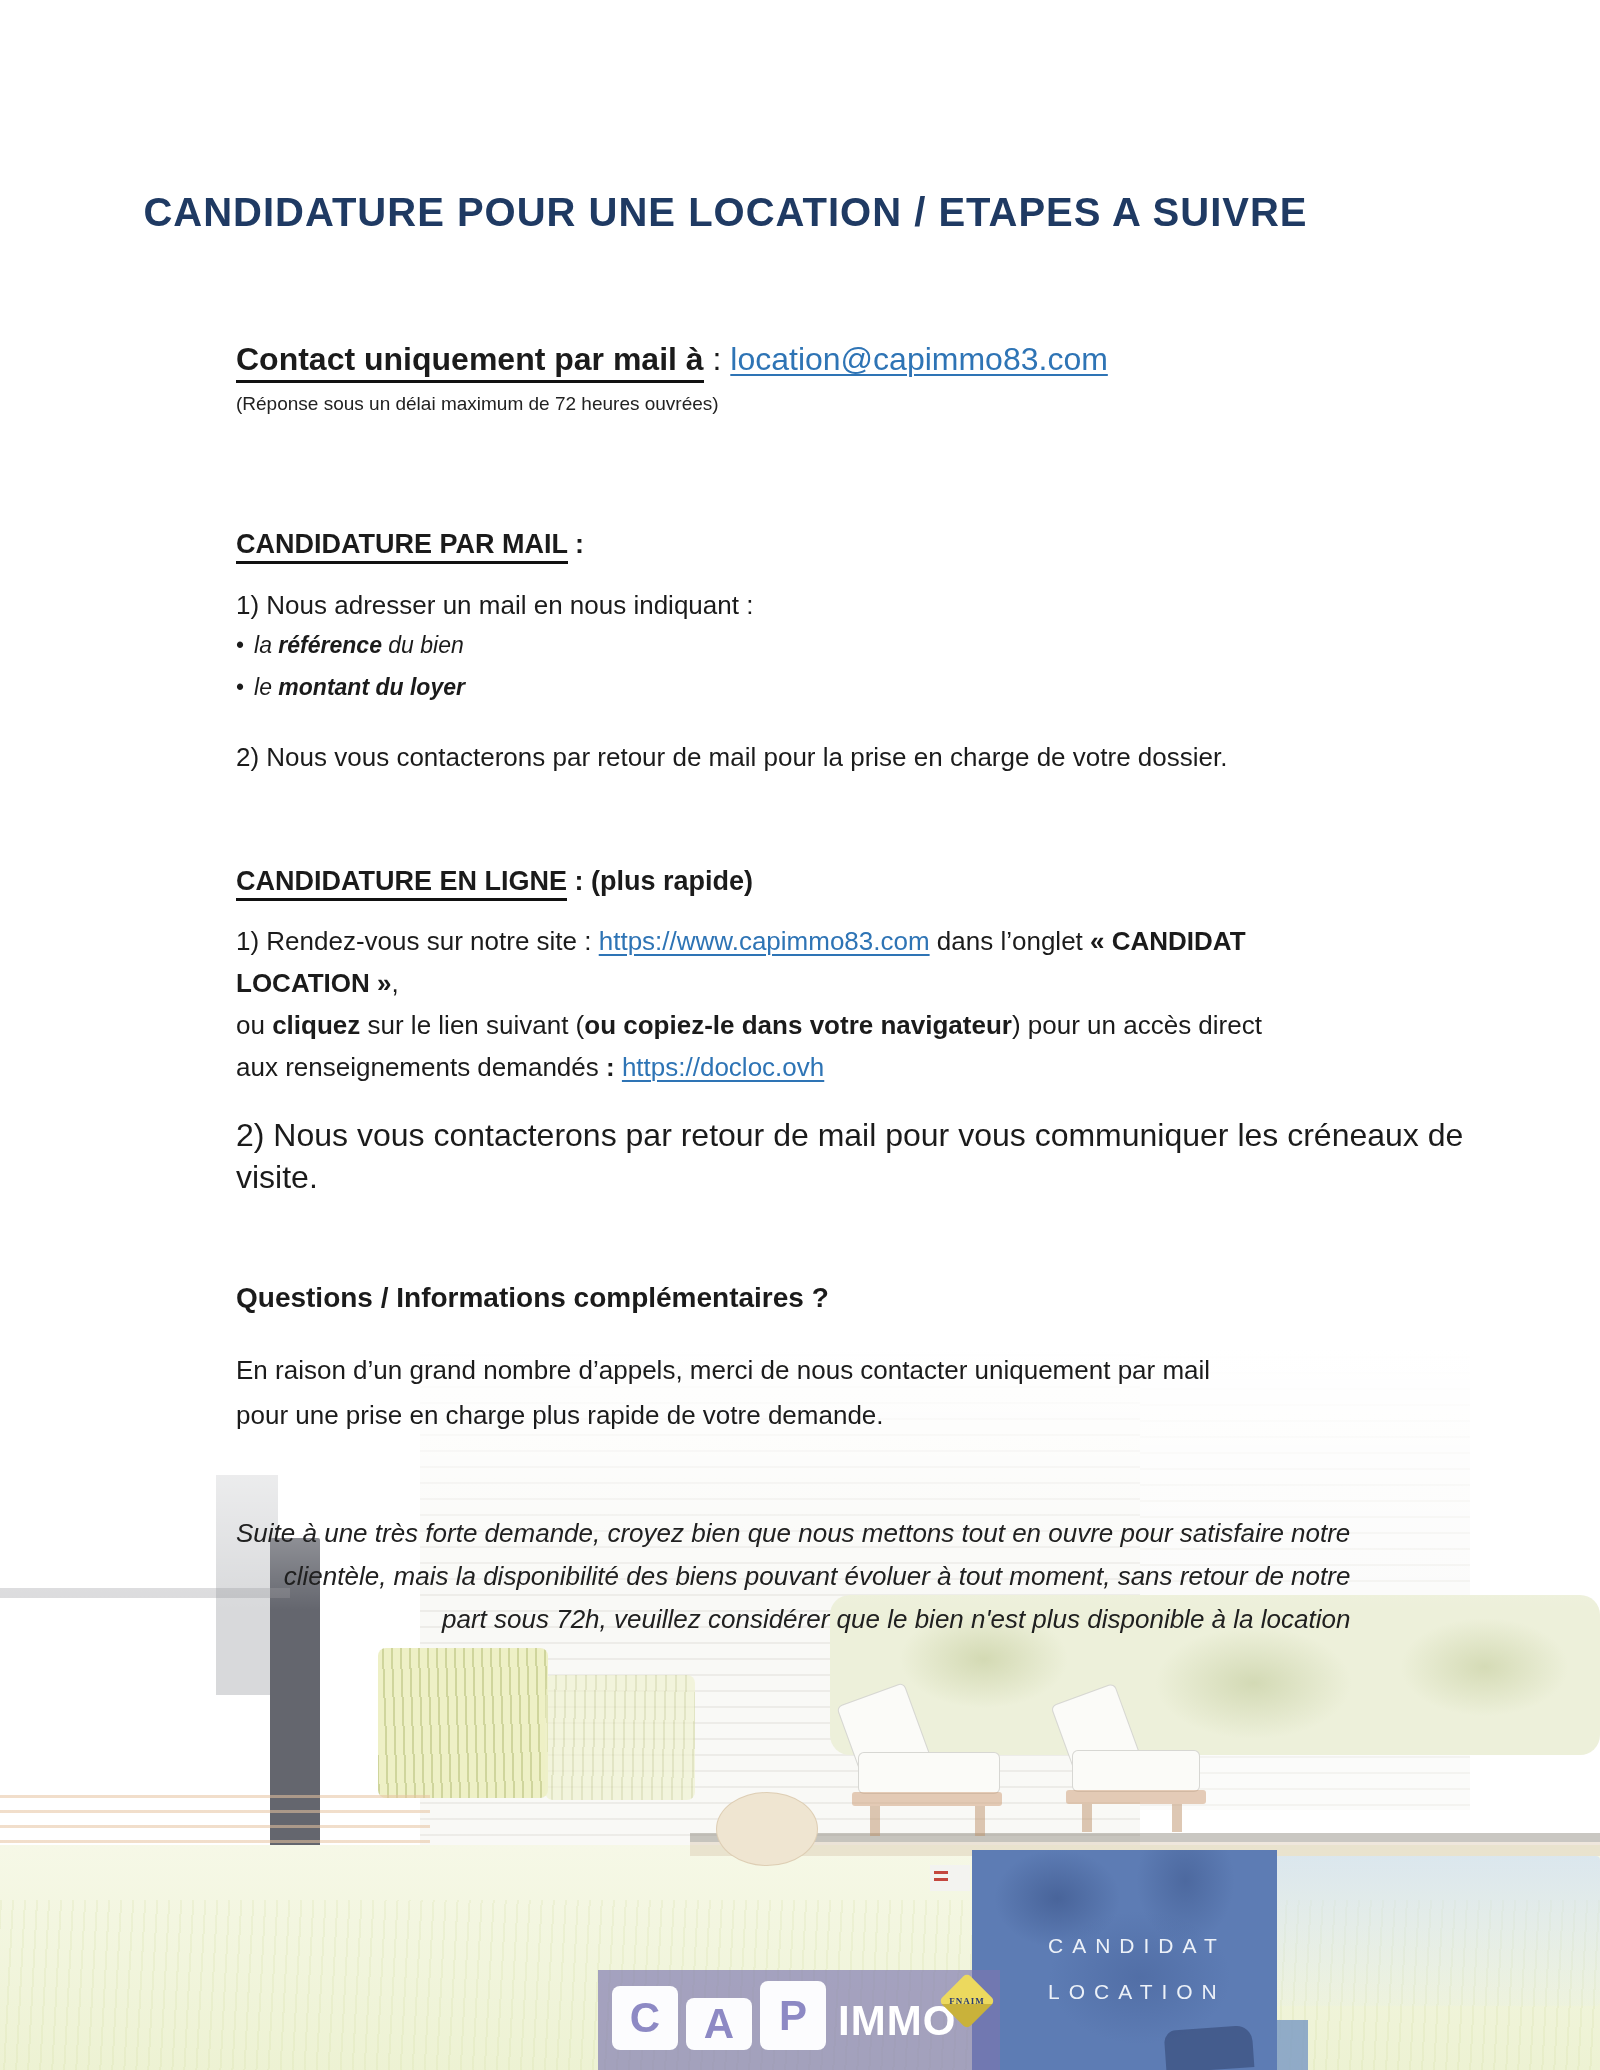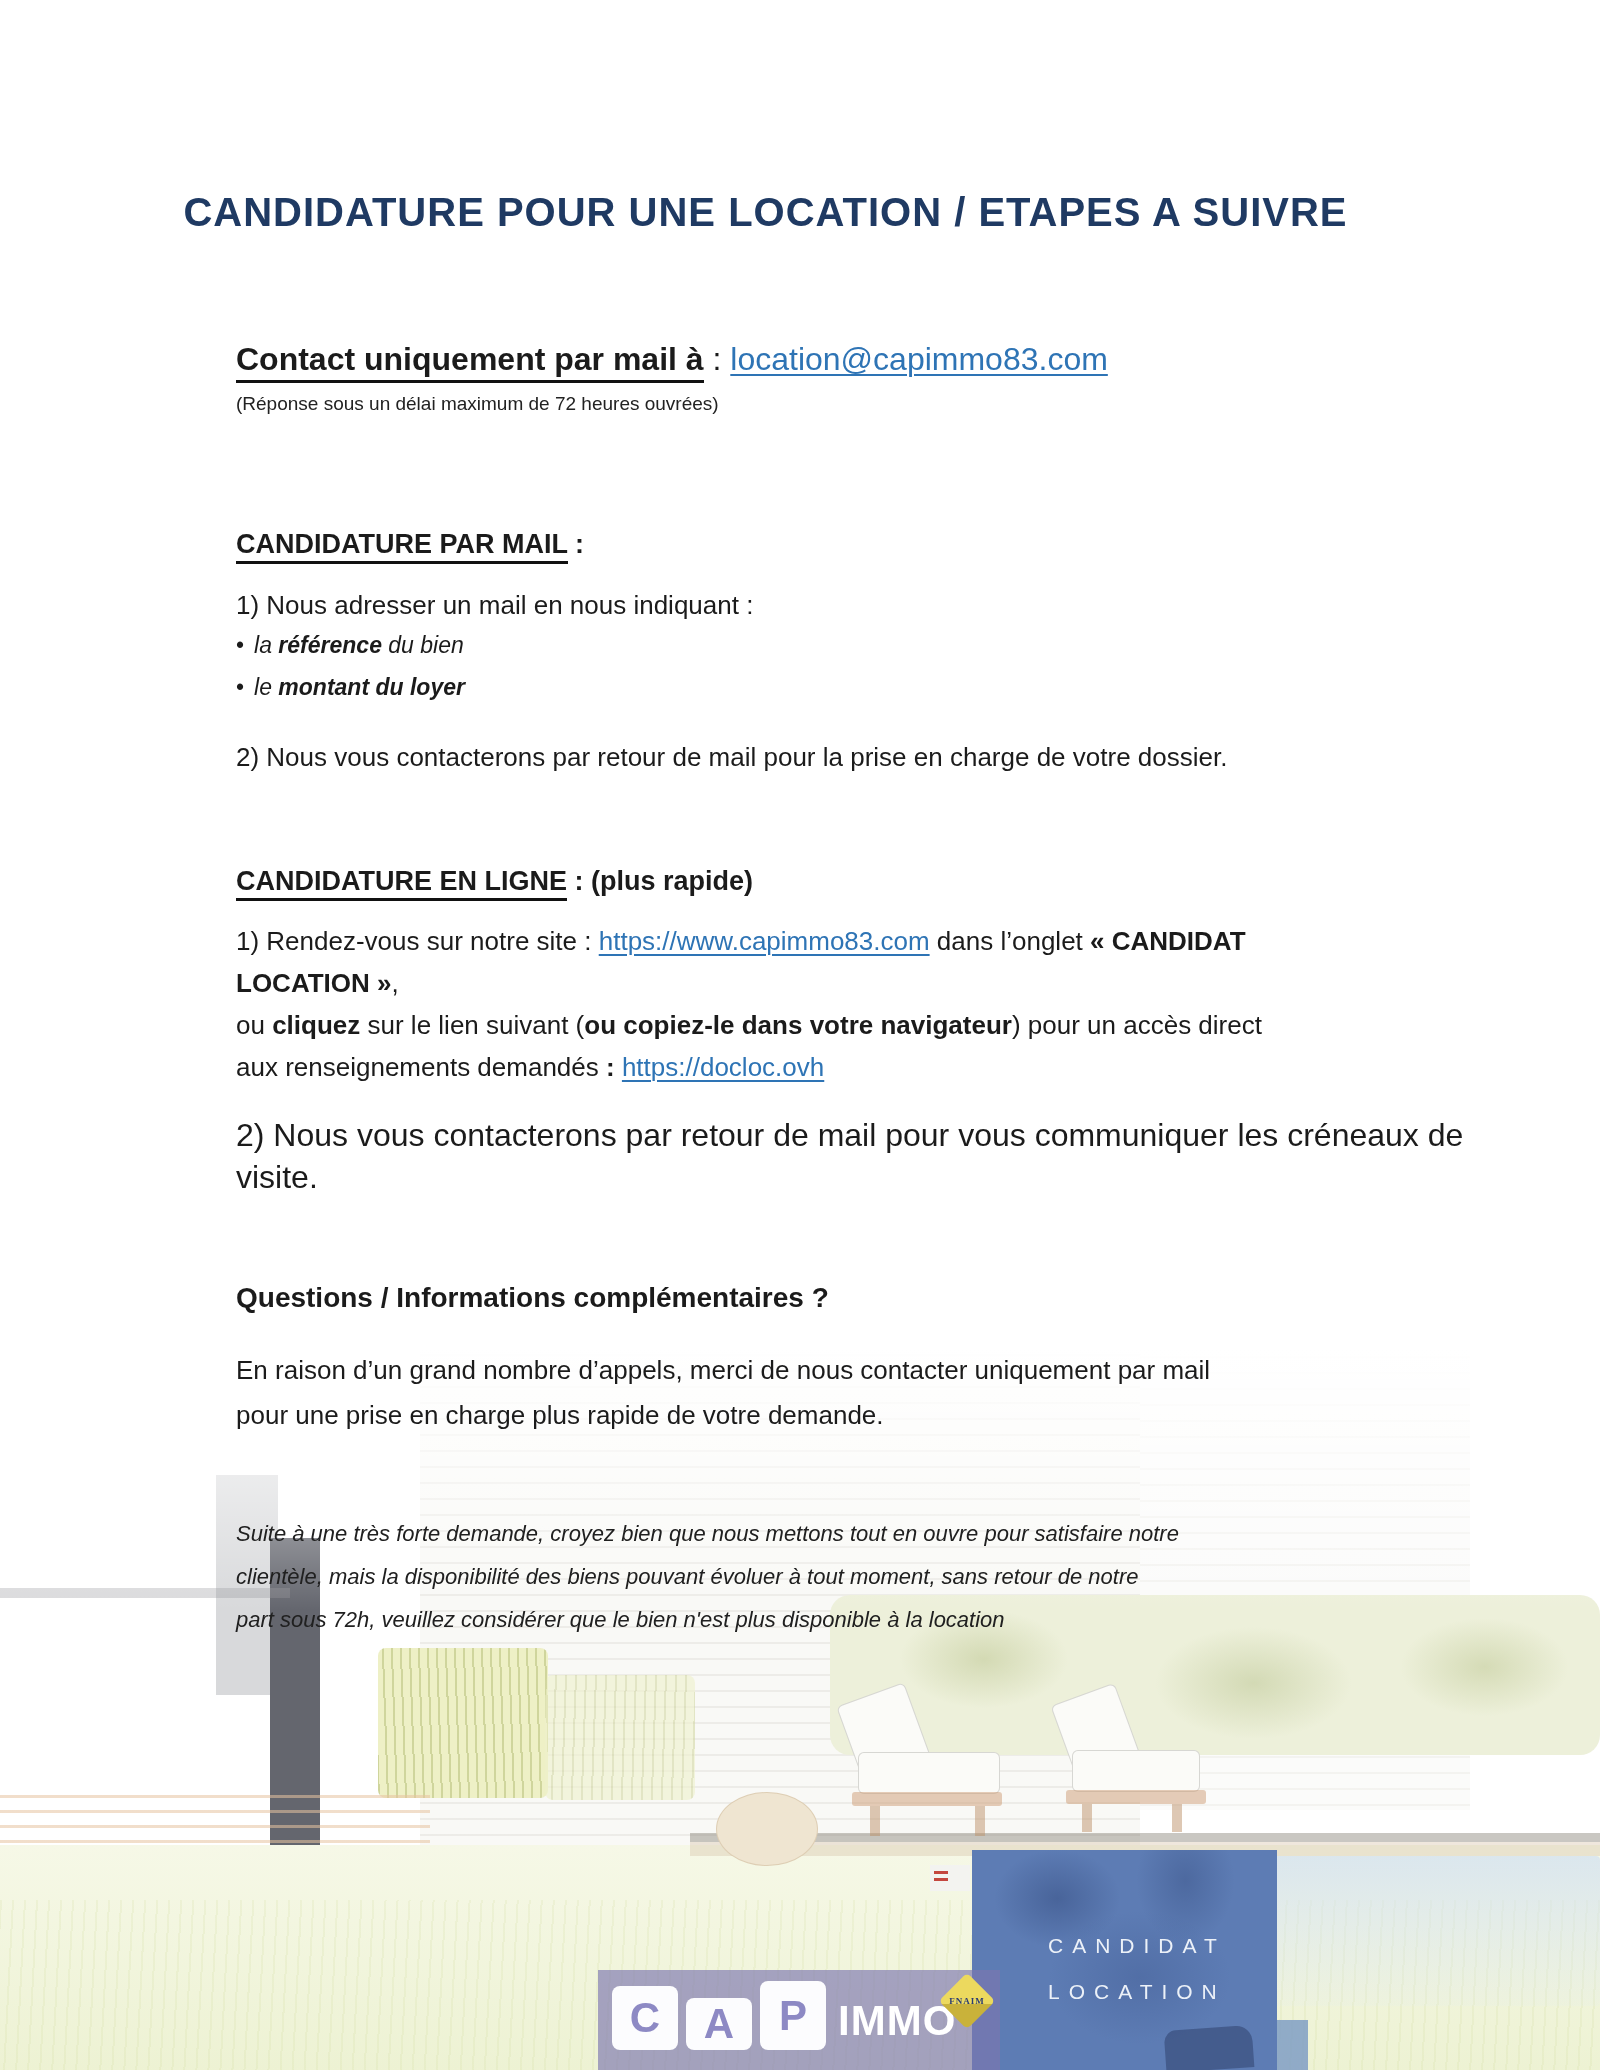--- a/index.html
+++ b/index.html
@@ -4,39 +4,39 @@
 <style>
   html,body{margin:0;padding:0;background:#ffffff;}
   #page{
     position:relative;width:1600px;height:2070px;overflow:hidden;background:#ffffff;
     font-family:"Liberation Sans",sans-serif;color:#1b1b1b;
   }
   .abs{position:absolute;}
   
   .title{
     left:0;top:190px;width:1451px;text-align:center;
-    font-size:40px;font-weight:bold;letter-spacing:1px;color:#1f3a63;margin-left:40px;
+    font-size:40px;font-weight:bold;letter-spacing:1px;color:#1f3a63;
   }
   .contact-line{left:236px;top:341px;font-size:32px;white-space:nowrap;}
   .contact-head{font-weight:bold;border-bottom:3px solid #111;padding-bottom:3px;}
   .contact-sep{font-weight:normal;}
   .link{color:#2e74b5;text-decoration:underline;text-decoration-thickness:2px;text-underline-offset:4px;cursor:pointer;}
   .email{font-size:32px;}
   .note{left:236px;top:393px;font-size:19px;color:#222;}
   .sec-head{left:236px;font-size:27px;font-weight:bold;white-space:nowrap;}
   .sec-head .u{border-bottom:3px solid #111;padding-bottom:2px;}
   .body-line{left:236px;font-size:26px;white-space:nowrap;}
   .bullet-line{left:236px;font-size:23px;font-style:italic;white-space:nowrap;}
   .bullet-line .bb{font-weight:bold;}
   .bullet-glyph{font-style:normal;margin-right:10px;}
   .b{font-weight:bold;}
   .para{left:236px;font-size:32px;line-height:42px;white-space:nowrap;}
   .q-head{left:236px;top:1282px;font-size:28px;font-weight:bold;}
   .q-body{left:236px;top:1348px;font-size:26px;line-height:45px;}
-  .notice{left:236px;top:1512px;font-size:22px;line-height:43px;font-style:italic;color:#202020;}
+  .notice{left:236px;top:1512px;font-size:26px;line-height:43px;font-style:italic;color:#202020;text-align:right;}
   
   .photo{left:0;top:1280px;width:1600px;height:790px;z-index:1;}
   .photo *{position:absolute;}
   .ph-grass{left:0;top:565px;width:1600px;height:225px;background:linear-gradient(180deg,#f6f8e7,#edf2d3);}
   .ph-grass-streaks{left:0;top:620px;width:1600px;height:170px;opacity:.6;
     background:repeating-linear-gradient(93deg,rgba(210,220,160,.35) 0 2px,transparent 2px 12px);}
   .ph-wall{left:420px;top:10px;width:720px;height:560px;background:
     repeating-linear-gradient(180deg,rgba(213,211,203,.5) 0 2px,rgba(255,255,255,0) 2px 16px),#f7f7f3;opacity:.7;}
   .ph-wall2{left:1140px;top:60px;width:330px;height:470px;background:
     repeating-linear-gradient(180deg,rgba(213,211,203,.5) 0 2px,rgba(255,255,255,0) 2px 16px),#f8f8f4;opacity:.45;}

